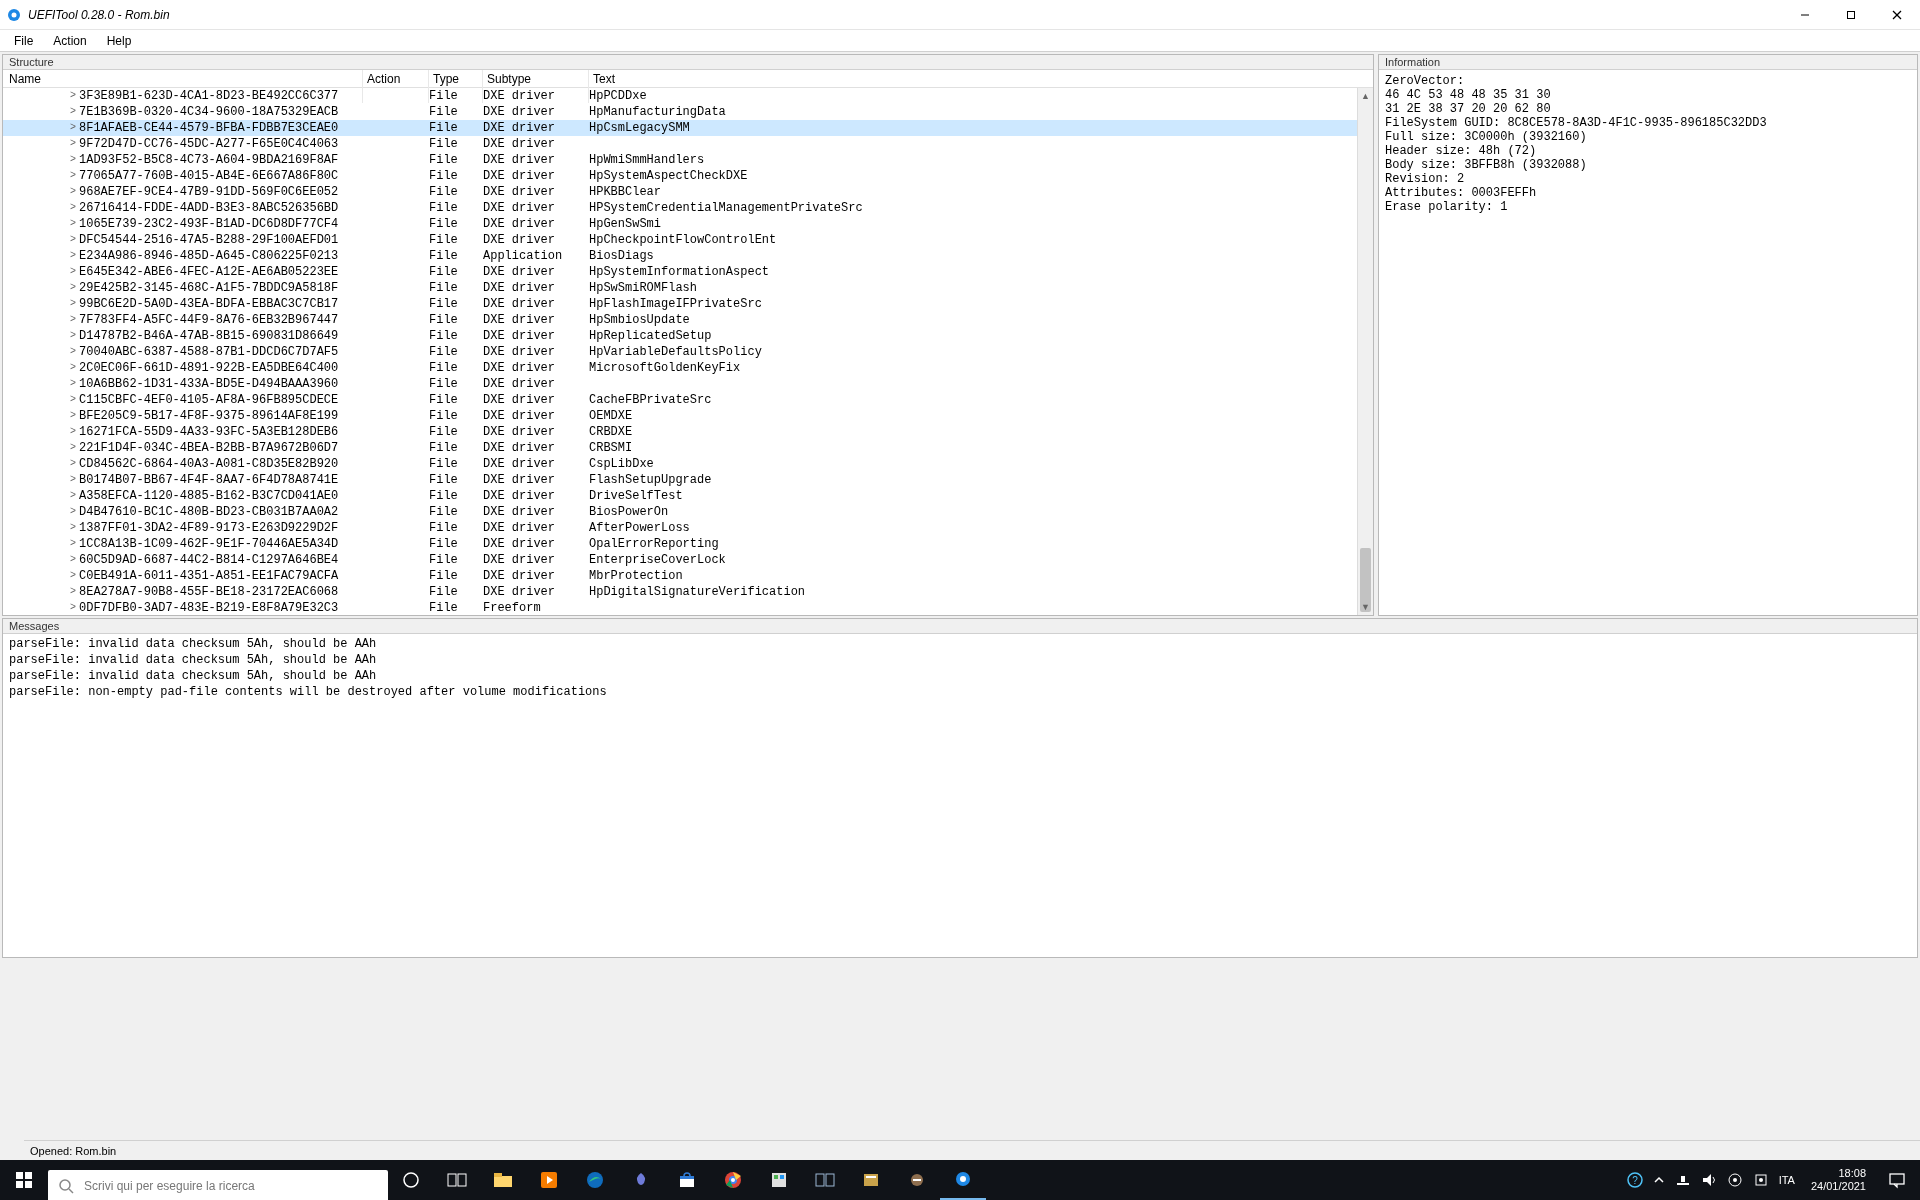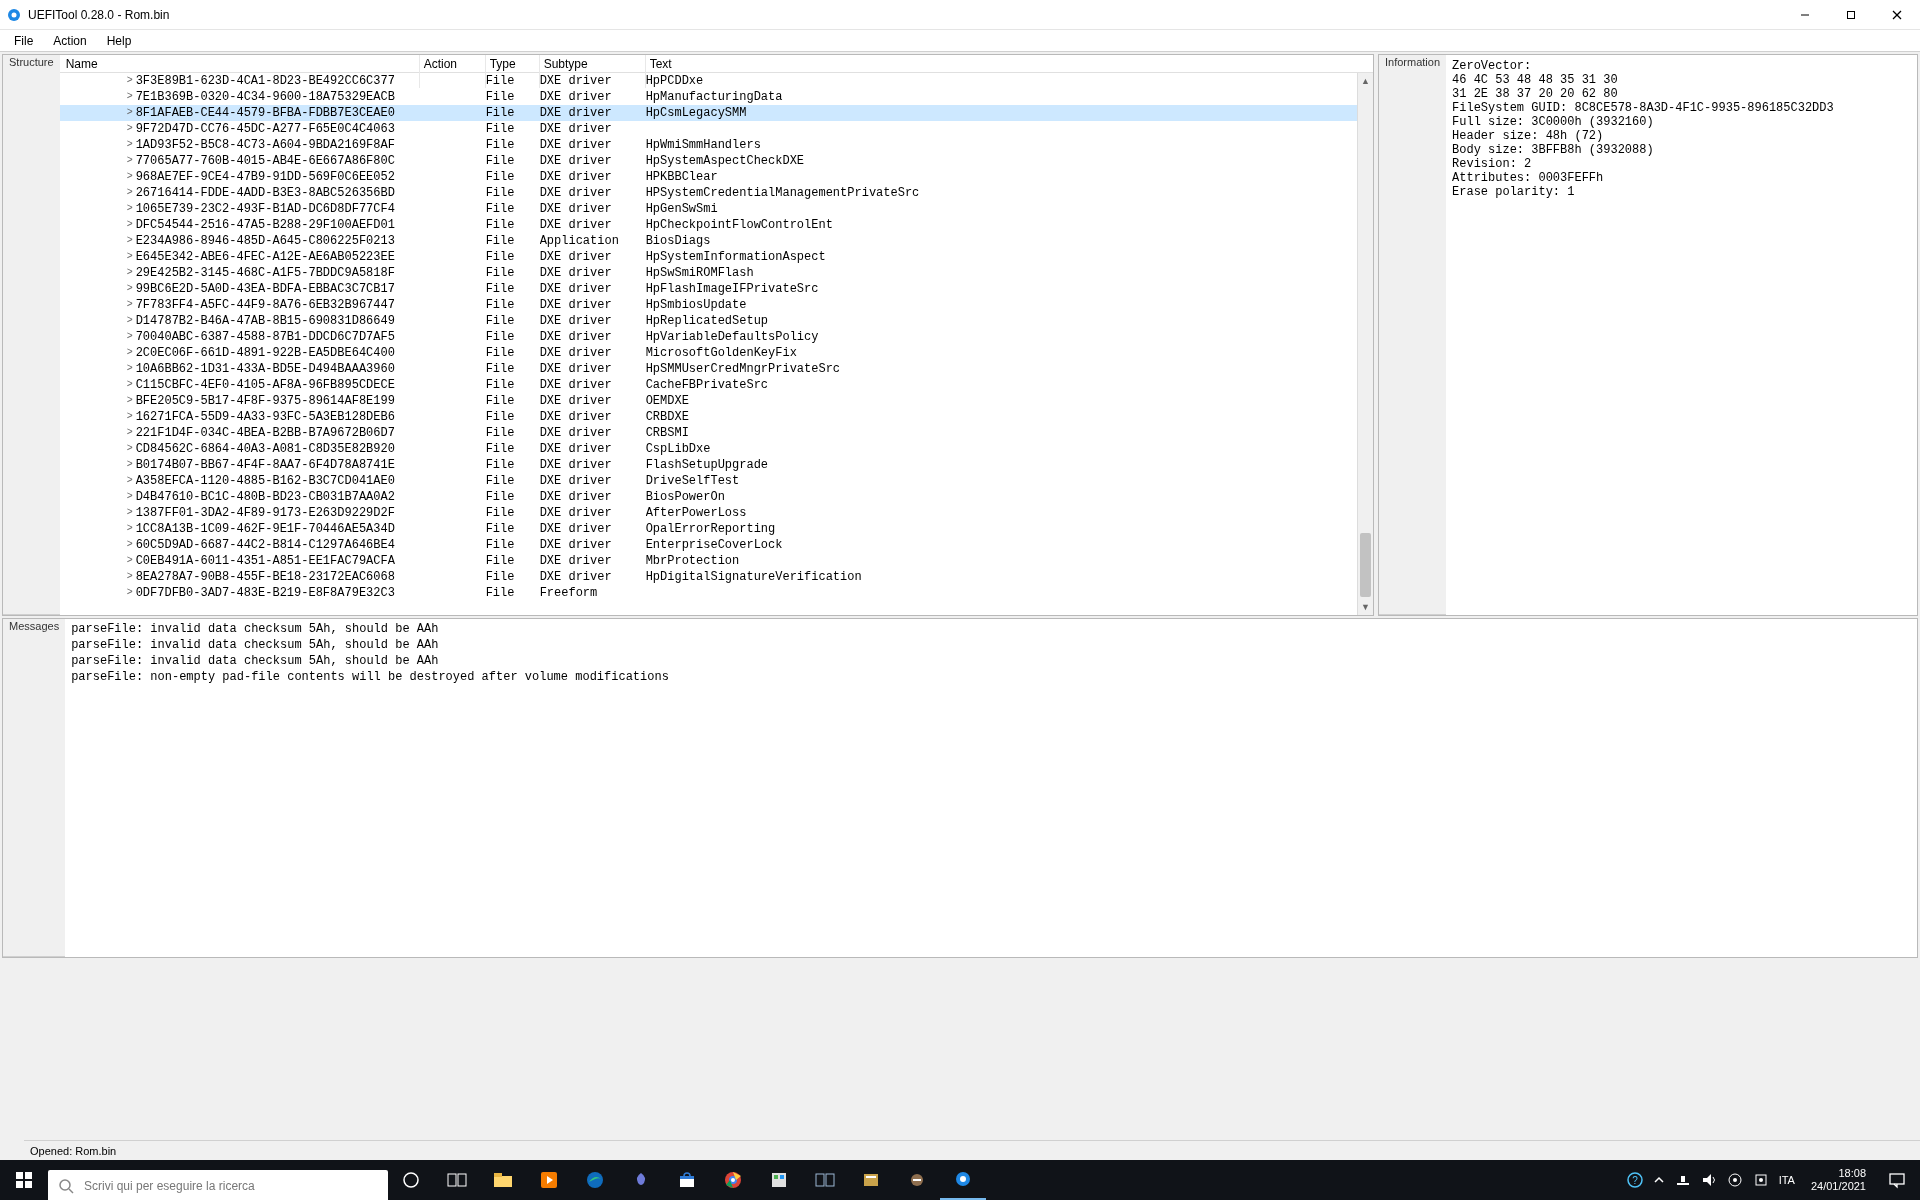--- a/index.html
+++ b/index.html
@@ -1,30 +1,30 @@
 <!DOCTYPE html>
 <html><head>
 <meta charset="utf-8">
 <style>
   * { box-sizing: border-box; margin: 0; padding: 0; }
   html, body { width: 1920px; height: 1200px; overflow: hidden; font-family: "Segoe UI", Tahoma, sans-serif; font-size: 12px; background: #fff; color: #000; }
   .window { width: 1920px; height: 1200px; display: flex; flex-direction: column; background: #f0f0f0; }
   
-  .titlebar { height: 30px; background: #fff; display: flex; align-items: center; padding-left: 6px; border-bottom: 1px solid #e5e5e5;}
+  .titlebar { height: 30px; background: #fff; display: flex; align-items: center; padding-left: 6px; border-bottom: 1px solid #e5e5e5; font-style: italic;}
   .titlebar .app-icon { width: 16px; height: 16px; margin-right: 6px; }
   .titlebar .title { flex: 0 0 auto; font-size: 12px; }
   .titlebar .spacer { flex: 1 1 auto; }
   .titlebar .win-btn { width: 46px; height: 30px; display: flex; align-items: center; justify-content: center; font-size: 14px; }
   
   .menubar { height: 22px; background: #fff; display: flex; align-items: center; padding-left: 6px; gap: 4px; border-bottom: 1px solid #d0d0d0;}
   .menubar .menu-item { padding: 2px 8px; font-size: 12px; }
   
   .main { flex: 1 1 auto; display: flex; flex-direction: column; padding: 2px; gap: 2px; min-height: 0;}
   .row1 { flex: 0 0 562px; display: flex; gap: 4px; min-height: 0;}
-  .panel { border: 1px solid #b9b9b9; background: #fff; display: flex; flex-direction: row; min-height: 0;}
+  .panel { border: 1px solid #b9b9b9; background: #fff; display: flex; flex-direction: column; min-height: 0;}
   .panel-title { font-size: 11px; padding: 1px 6px; background: #f0f0f0; border-bottom: 1px solid #d0d0d0; color:#333;}
   .structure { flex: 1 1 auto; }
   .information { flex: 0 0 540px; }
   
   .tree-wrap { flex: 1 1 auto; position: relative; overflow: hidden;}
   .tree-header { display: flex; font-size: 12px; border-bottom: 1px solid #e0e0e0; background:#fff; height:18px; align-items:center;}
   .tree-header .col { padding: 17px 4px; border-right: 1px solid #e8e8e8;}
   .col-name   { flex: 0 0 360px; padding-left:6px !important;}
   .col-action { flex: 0 0 66px; }
   .col-type   { flex: 0 0 54px; }
@@ -129,21 +129,21 @@
               <div class="tree-row"><div class="cell cell-name"><span class="indent" style="width: 64px;"></span><span class="expander">&gt;</span><span>1065E739-23C2-493F-B1AD-DC6D8DF77CF4</span></div><div class="cell cell-action"></div><div class="cell cell-type">File</div><div class="cell cell-subtype">DXE driver</div><div class="cell cell-text">HpGenSwSmi</div></div>
               <div class="tree-row"><div class="cell cell-name"><span class="indent" style="width: 64px;"></span><span class="expander">&gt;</span><span>DFC54544-2516-47A5-B288-29F100AEFD01</span></div><div class="cell cell-action"></div><div class="cell cell-type">File</div><div class="cell cell-subtype">DXE driver</div><div class="cell cell-text">HpCheckpointFlowControlEnt</div></div>
               <div class="tree-row"><div class="cell cell-name"><span class="indent" style="width: 64px;"></span><span class="expander">&gt;</span><span>E234A986-8946-485D-A645-C806225F0213</span></div><div class="cell cell-action"></div><div class="cell cell-type">File</div><div class="cell cell-subtype">Application</div><div class="cell cell-text">BiosDiags</div></div>
               <div class="tree-row"><div class="cell cell-name"><span class="indent" style="width: 64px;"></span><span class="expander">&gt;</span><span>E645E342-ABE6-4FEC-A12E-AE6AB05223EE</span></div><div class="cell cell-action"></div><div class="cell cell-type">File</div><div class="cell cell-subtype">DXE driver</div><div class="cell cell-text">HpSystemInformationAspect</div></div>
               <div class="tree-row"><div class="cell cell-name"><span class="indent" style="width: 64px;"></span><span class="expander">&gt;</span><span>29E425B2-3145-468C-A1F5-7BDDC9A5818F</span></div><div class="cell cell-action"></div><div class="cell cell-type">File</div><div class="cell cell-subtype">DXE driver</div><div class="cell cell-text">HpSwSmiROMFlash</div></div>
               <div class="tree-row"><div class="cell cell-name"><span class="indent" style="width: 64px;"></span><span class="expander">&gt;</span><span>99BC6E2D-5A0D-43EA-BDFA-EBBAC3C7CB17</span></div><div class="cell cell-action"></div><div class="cell cell-type">File</div><div class="cell cell-subtype">DXE driver</div><div class="cell cell-text">HpFlashImageIFPrivateSrc</div></div>
               <div class="tree-row"><div class="cell cell-name"><span class="indent" style="width: 64px;"></span><span class="expander">&gt;</span><span>7F783FF4-A5FC-44F9-8A76-6EB32B967447</span></div><div class="cell cell-action"></div><div class="cell cell-type">File</div><div class="cell cell-subtype">DXE driver</div><div class="cell cell-text">HpSmbiosUpdate</div></div>
               <div class="tree-row"><div class="cell cell-name"><span class="indent" style="width: 64px;"></span><span class="expander">&gt;</span><span>D14787B2-B46A-47AB-8B15-690831D86649</span></div><div class="cell cell-action"></div><div class="cell cell-type">File</div><div class="cell cell-subtype">DXE driver</div><div class="cell cell-text">HpReplicatedSetup</div></div>
               <div class="tree-row"><div class="cell cell-name"><span class="indent" style="width: 64px;"></span><span class="expander">&gt;</span><span>70040ABC-6387-4588-87B1-DDCD6C7D7AF5</span></div><div class="cell cell-action"></div><div class="cell cell-type">File</div><div class="cell cell-subtype">DXE driver</div><div class="cell cell-text">HpVariableDefaultsPolicy</div></div>
               <div class="tree-row"><div class="cell cell-name"><span class="indent" style="width: 64px;"></span><span class="expander">&gt;</span><span>2C0EC06F-661D-4891-922B-EA5DBE64C400</span></div><div class="cell cell-action"></div><div class="cell cell-type">File</div><div class="cell cell-subtype">DXE driver</div><div class="cell cell-text">MicrosoftGoldenKeyFix</div></div>
-              <div class="tree-row"><div class="cell cell-name"><span class="indent" style="width: 64px;"></span><span class="expander">&gt;</span><span>10A6BB62-1D31-433A-BD5E-D494BAAA3960</span></div><div class="cell cell-action"></div><div class="cell cell-type">File</div><div class="cell cell-subtype">DXE driver</div><div class="cell cell-text">HpSMMUserCredMngrPrivateSrc</div></div>
+              <div class="tree-row"><div class="cell cell-name"><span class="indent" style="width: 64px;"></span><span class="expander">&gt;</span><span>10A6BB62-1D31-433A-BD5E-D494BAAA3960</span></div><div class="cell cell-action"></div><div class="cell cell-type">File</div><div class="cell cell-subtype">DXE driver</div></div>
               <div class="tree-row"><div class="cell cell-name"><span class="indent" style="width: 64px;"></span><span class="expander">&gt;</span><span>C115CBFC-4EF0-4105-AF8A-96FB895CDECE</span></div><div class="cell cell-action"></div><div class="cell cell-type">File</div><div class="cell cell-subtype">DXE driver</div><div class="cell cell-text">CacheFBPrivateSrc</div></div>
               <div class="tree-row"><div class="cell cell-name"><span class="indent" style="width: 64px;"></span><span class="expander">&gt;</span><span>BFE205C9-5B17-4F8F-9375-89614AF8E199</span></div><div class="cell cell-action"></div><div class="cell cell-type">File</div><div class="cell cell-subtype">DXE driver</div><div class="cell cell-text">OEMDXE</div></div>
               <div class="tree-row"><div class="cell cell-name"><span class="indent" style="width: 64px;"></span><span class="expander">&gt;</span><span>16271FCA-55D9-4A33-93FC-5A3EB128DEB6</span></div><div class="cell cell-action"></div><div class="cell cell-type">File</div><div class="cell cell-subtype">DXE driver</div><div class="cell cell-text">CRBDXE</div></div>
               <div class="tree-row"><div class="cell cell-name"><span class="indent" style="width: 64px;"></span><span class="expander">&gt;</span><span>221F1D4F-034C-4BEA-B2BB-B7A9672B06D7</span></div><div class="cell cell-action"></div><div class="cell cell-type">File</div><div class="cell cell-subtype">DXE driver</div><div class="cell cell-text">CRBSMI</div></div>
               <div class="tree-row"><div class="cell cell-name"><span class="indent" style="width: 64px;"></span><span class="expander">&gt;</span><span>CD84562C-6864-40A3-A081-C8D35E82B920</span></div><div class="cell cell-action"></div><div class="cell cell-type">File</div><div class="cell cell-subtype">DXE driver</div><div class="cell cell-text">CspLibDxe</div></div>
               <div class="tree-row"><div class="cell cell-name"><span class="indent" style="width: 64px;"></span><span class="expander">&gt;</span><span>B0174B07-BB67-4F4F-8AA7-6F4D78A8741E</span></div><div class="cell cell-action"></div><div class="cell cell-type">File</div><div class="cell cell-subtype">DXE driver</div><div class="cell cell-text">FlashSetupUpgrade</div></div>
               <div class="tree-row"><div class="cell cell-name"><span class="indent" style="width: 64px;"></span><span class="expander">&gt;</span><span>A358EFCA-1120-4885-B162-B3C7CD041AE0</span></div><div class="cell cell-action"></div><div class="cell cell-type">File</div><div class="cell cell-subtype">DXE driver</div><div class="cell cell-text">DriveSelfTest</div></div>
               <div class="tree-row"><div class="cell cell-name"><span class="indent" style="width: 64px;"></span><span class="expander">&gt;</span><span>D4B47610-BC1C-480B-BD23-CB031B7AA0A2</span></div><div class="cell cell-action"></div><div class="cell cell-type">File</div><div class="cell cell-subtype">DXE driver</div><div class="cell cell-text">BiosPowerOn</div></div>
               <div class="tree-row"><div class="cell cell-name"><span class="indent" style="width: 64px;"></span><span class="expander">&gt;</span><span>1387FF01-3DA2-4F89-9173-E263D9229D2F</span></div><div class="cell cell-action"></div><div class="cell cell-type">File</div><div class="cell cell-subtype">DXE driver</div><div class="cell cell-text">AfterPowerLoss</div></div>
               <div class="tree-row"><div class="cell cell-name"><span class="indent" style="width: 64px;"></span><span class="expander">&gt;</span><span>1CC8A13B-1C09-462F-9E1F-70446AE5A34D</span></div><div class="cell cell-action"></div><div class="cell cell-type">File</div><div class="cell cell-subtype">DXE driver</div><div class="cell cell-text">OpalErrorReporting</div></div>

